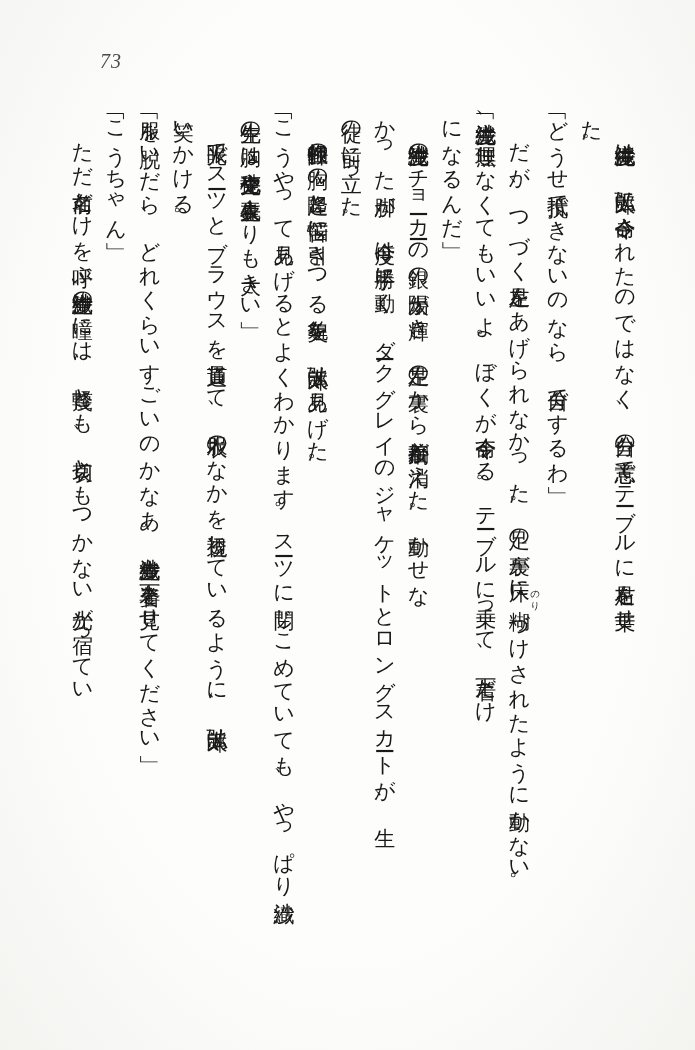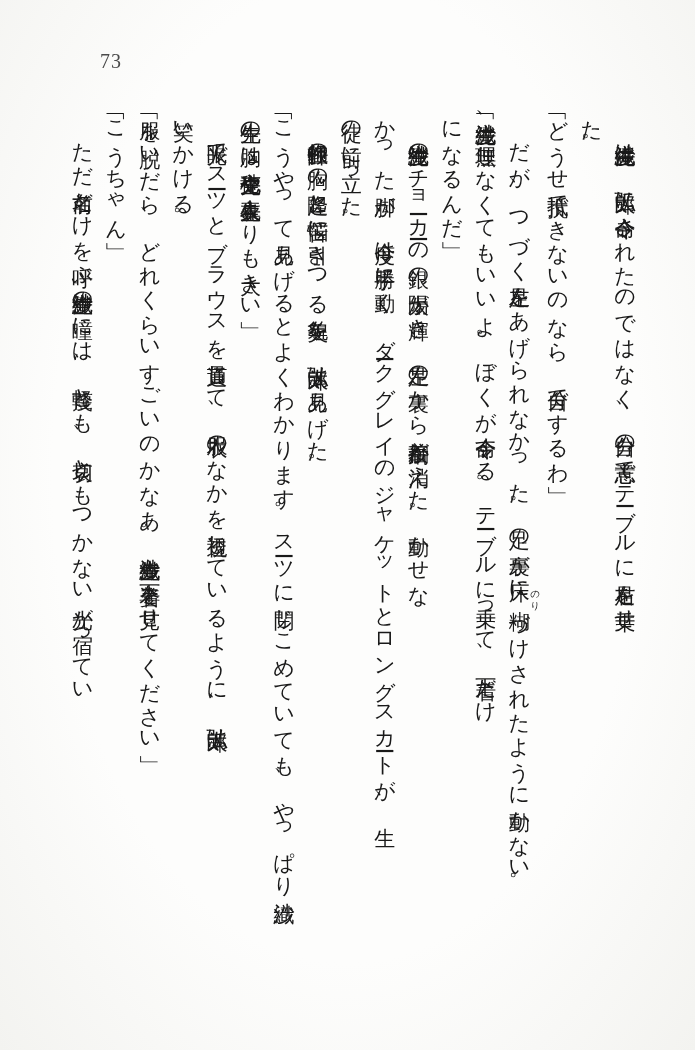--- a/index.html
+++ b/index.html
@@ -7,21 +7,21 @@
     width:695px;height:1050px;position:relative;overflow:hidden;
     background:#f8f8f6;
     font-family:"Liberation Serif","DejaVu Serif",serif;
   }
   .page{
     position:absolute;inset:0;
     background:radial-gradient(ellipse at 50% 45%, #fdfdfc 60%, #f3f3f0 100%);
   }
   .page-number{
     position:absolute;top:50px;left:100px;
-    font-size:20px;color:#4a4a4a;letter-spacing:1px;
+    font-style:italic;font-size:20px;color:#4a4a4a;letter-spacing:1px;
   }
   .text-block{
     position:absolute;top:106px;right:54px;height:844px;
     writing-mode:vertical-rl;text-orientation:mixed;
     font-size:21px;line-height:33.6px;letter-spacing:0.5px;
     color:#191919;
   }
   .para{margin:0;padding:0;}
   ruby{ruby-position:over;}
   ruby rt{font-size:9.5px;letter-spacing:0;color:#222;}

